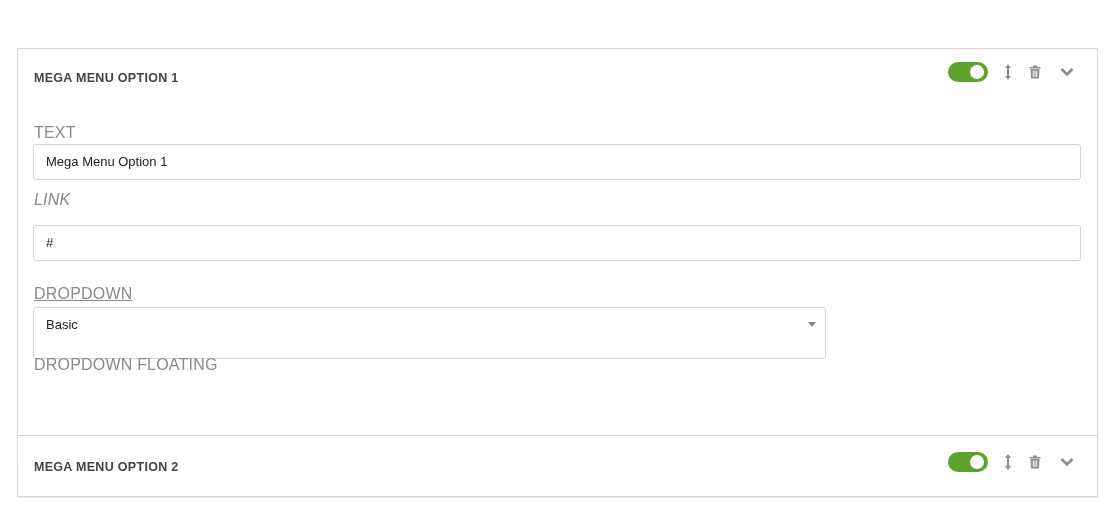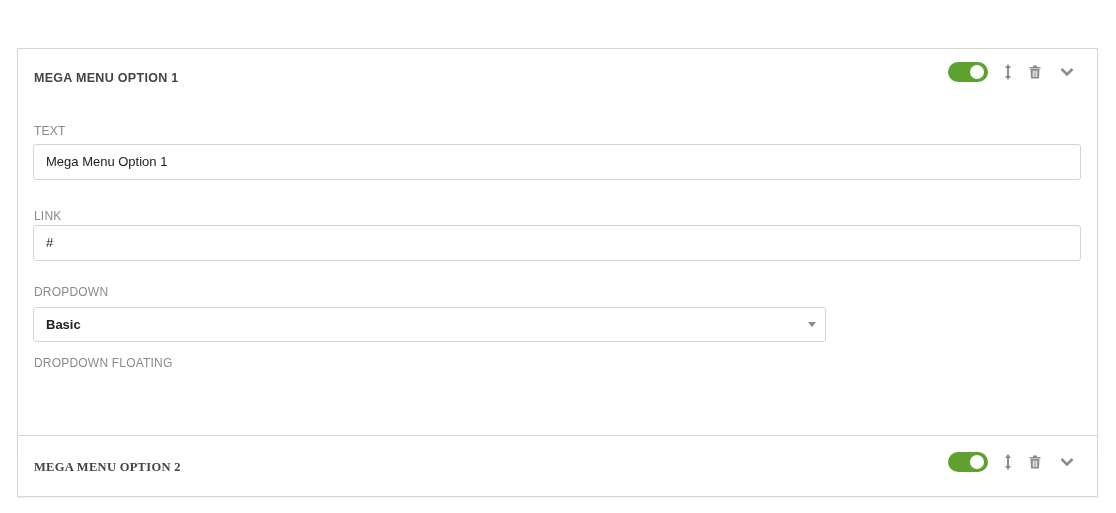--- a/index.html
+++ b/index.html
@@ -13,51 +13,51 @@
     }
     .panel-1 { top: 13px; height: 409px; margin-top: 35px; }
     .panel-2 { top: 435px; height: 62px; }
 
     .panel-title {
       position: absolute; left: 16px;
       font-size: 12.5px; font-weight: bold; letter-spacing: 0.3px;
       color: #444; text-transform: uppercase;
     }
     .panel-1 .panel-title { top: 22px; }
-    .panel-2 .panel-title { top: 24px; font-family: Liberation Serif, serif; }
+    .panel-2 .panel-title { top: 24px; }
 
     .controls { position: absolute; right: 22px; display: flex; align-items: center; }
     .panel-1 .controls { top: 13px; }
     .panel-2 .controls { top: 16px; }
 
     .toggle {
       width: 40px; height: 20px; border-radius: 10px; background: #5fa12e;
       position: relative; cursor: pointer;
     }
     .toggle .knob {
       position: absolute; right: 4px; top: 3px; width: 14px; height: 14px;
       border-radius: 50%; background: #fff;
     }
     .icon-btn { display: inline-flex; align-items: center; justify-content: center; cursor: pointer; }
     .move-icon { margin-left: 15px; width: 10px; height: 20px; }
     .trash-icon { margin-left: 16px; width: 12px; height: 20px; }
     .chevron-icon { margin-left: 18px; width: 16px; height: 20px; }
 
     .field-label {
       position: absolute; left: 16px;
-      font-size: 12px; color: #8a8a8a; letter-spacing: 0.2px; text-transform: uppercase;
+      font-size: 16px; color: #8a8a8a; letter-spacing: 0.2px; text-transform: uppercase;
     }
     .field-input {
       position: absolute; left: 15px; height: 36px;
       border: 1px solid #d4d4d4; border-radius: 3px; background: #fff;
       font-family: "Liberation Sans", "DejaVu Sans", sans-serif;
       font-size: 13px; color: #222; padding: 0 12px; line-height: 34px;
     }
     .field-input.wide { width: 1048px; }
-    .field-input.narrow { width: 793px; height: 35px; line-height: 33px; cursor: pointer; font-weight: bold; }
+    .field-input.narrow { width: 793px; height: 52px; line-height: 33px; cursor: pointer; }
     .select-arrow {
       position: absolute; right: 9px; top: 14px; width: 0; height: 0;
       border-left: 4px solid transparent; border-right: 4px solid transparent;
       border-top: 5px solid #888;
     }
   </style>
 </head>
 <body>
 
 <div class="panel panel-1">
@@ -85,24 +85,24 @@
     <span class="icon-btn chevron-icon">
       <svg width="14" height="10" viewBox="0 0 14 10">
           <path d="M1.5 2 L7 7.5 L12.5 2" stroke="#8c8c8c" stroke-width="2.6" fill="none"></path>
         </svg>
     </span>
   </div>
 
   <div class="field-label" style="top:75px;">TEXT</div>
   <div class="field-input wide" style="top:95px;">Mega Menu  Option 1</div>
 
-  <div class="field-label" style="top:160px;">LINK</div>
+  <div class="field-label" style="top:142px;font-style:italic;">LINK</div>
   <div class="field-input wide" style="top:176px;">#</div>
 
-  <div class="field-label" style="top:236px;">DROPDOWN</div>
+  <div class="field-label" style="top:236px;text-decoration:underline;">DROPDOWN</div>
   <div class="field-input narrow" style="top:258px;">
     <span>Basic</span>
     <span class="select-arrow"></span>
   </div>
 
   <div class="field-label" style="top:307px;">DROPDOWN FLOATING</div>
 </div>
 
 <div class="panel panel-2">
   <div class="panel-title">MEGA MENU OPTION 2</div>

